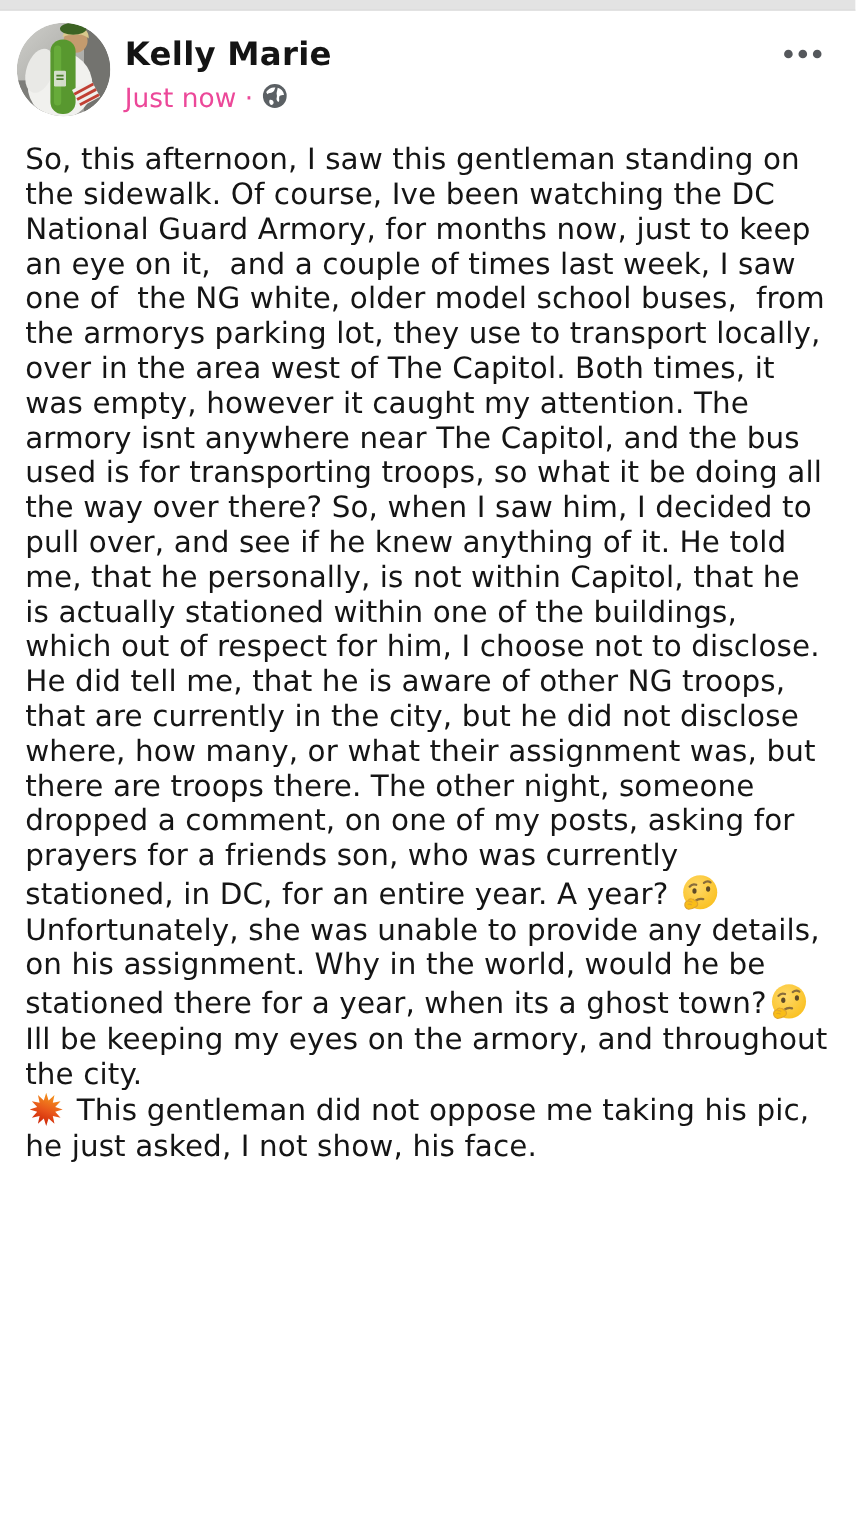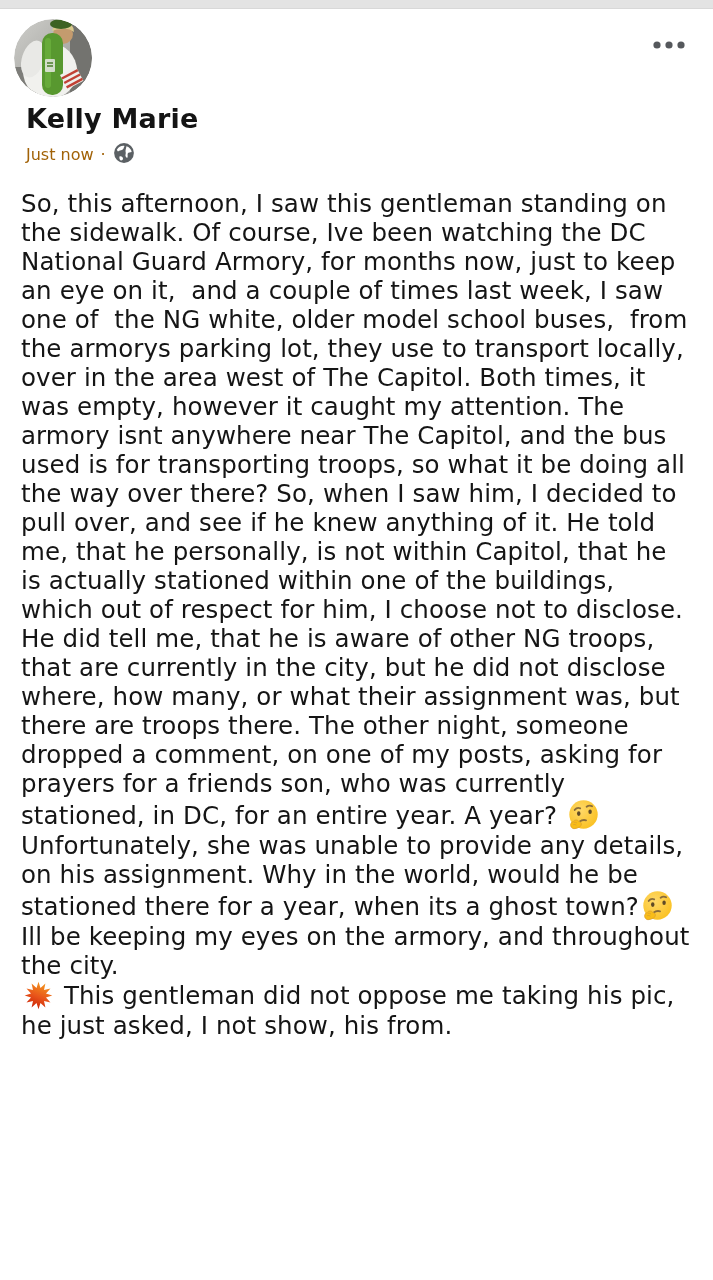--- a/index.html
+++ b/index.html
@@ -10,40 +10,39 @@
     overflow: hidden;
     position: relative;
   }
   .top-strip {
     width: 100%; height: 9px;
     background: #e3e3e3;
     border-bottom: 1px solid #d8d8d8;
   }
   .post { background: #fff; }
   .post-header {
-    display: flex; align-items: flex-start;
+    display: flex; align-items: flex-end;
     padding: 10px 14px 0 14px;
     position: relative;
-    flex-direction: column;
   }
   .avatar {
     width: 78px; height: 78px; border-radius: 50%;
     overflow: hidden; flex: 0 0 78px;
     cursor: pointer;
   }
   .avatar svg { display: block; }
   .header-text { margin-left: 12px; padding-top: 6px; }
   .author-name {
     font-size: 27px; font-weight: bold; color: #141414;
     letter-spacing: 0.2px; line-height: 1.15;
     cursor: pointer;
   }
   .post-meta {
     margin-top: 6px;
-    font-size: 16px; color: #a16207;
+    font-size: 22px; color: #ec4899;
     display: flex; align-items: center; gap: 7px;
     cursor: pointer;
   }
   .globe-icon { display: inline-block; margin-top: 2px; }
   .more-options {
     position: absolute; right: 24px; top: 24px;
     padding: 6px 2px; cursor: pointer;
     line-height: 0;
   }
   .post-body {
@@ -163,16 +162,16 @@
             <path d="M7.8 26.5 q1.6 -0.4 2.8 0.5 M7 29 q1.8 -0.5 3 0.4" stroke="#dfa42e" stroke-width="1" fill="none" stroke-linecap="round"></path>
           </svg></span><span> Ill be keeping my eyes on the armory, and throughout the city.</span><br><span class="emoji"><svg width="31" height="31" viewBox="0 0 36 36">
             <defs>
               <linearGradient id="burst" x1="0.7" y1="0" x2="0.3" y2="1">
                 <stop offset="0" stop-color="#f59b1e"></stop>
                 <stop offset="0.55" stop-color="#e8531a"></stop>
                 <stop offset="1" stop-color="#c81e04"></stop>
               </linearGradient>
             </defs>
             <polygon fill="url(#burst)" points="34,18 26.7,15.7 31.9,10 24.4,11.6 26,4.1 20.3,9.3 18,2 15.7,9.3 10,4.1 11.6,11.6 4.1,10 9.3,15.7 2,18 9.3,20.3 4.1,26 11.6,24.4 10,31.9 15.7,26.7 18,34 20.3,26.7 26,31.9 24.4,24.4 31.9,26 26.7,20.3"></polygon>
-          </svg></span><span> This gentleman did not oppose me taking his pic, he just asked, I not show, his from.</span></div>
+          </svg></span><span> This gentleman did not oppose me taking his pic, he just asked, I not show, his face.</span></div>
 
   </div>
 </div>
 
 </body></html>

